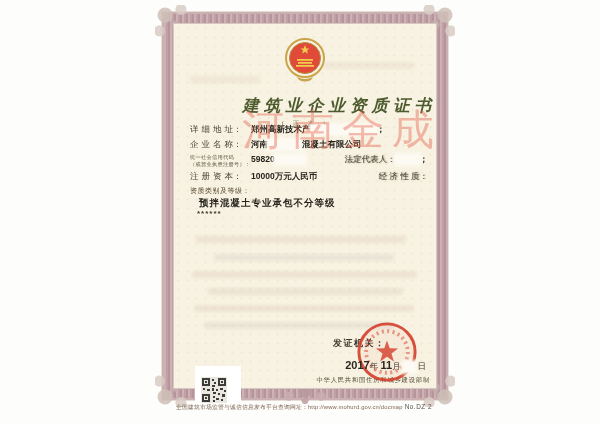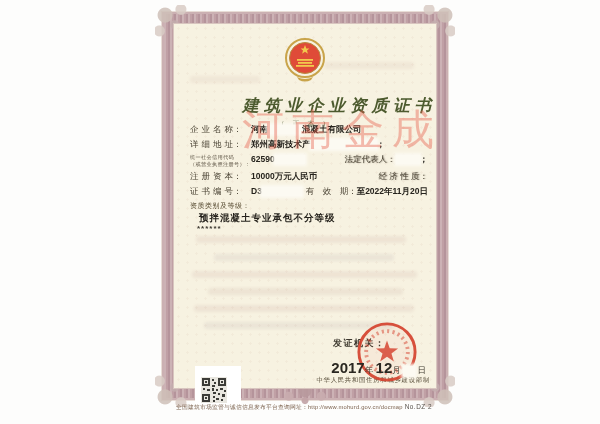--- a/index.html
+++ b/index.html
@@ -67,21 +67,21 @@
   .smear{text-shadow:1px 0 1.2px rgba(70,58,45,.55);text-align:right;}
   .catlbl{font-size:7px;color:#55492f;margin:3px 0 2px 0;letter-spacing:.5px;}
   .catval{font-weight:bold;color:#26231d;font-size:9.5px;letter-spacing:1px;margin-left:9px;}
   .stars{font-weight:bold;color:#3a362e;font-size:8px;letter-spacing:1px;margin-left:7px;line-height:1;}
 
   .watermark{position:absolute;left:68px;top:78px;z-index:3;pointer-events:none;
     font-size:42px;letter-spacing:8px;white-space:nowrap;color:rgba(232,96,76,.42);font-weight:500;}
 
   .issuer-label{position:absolute;left:159px;top:313px;z-index:2;font-size:9px;letter-spacing:1.5px;color:#3d382e;font-weight:bold;text-align:right;}
   .date-line{position:absolute;right:10px;top:335px;z-index:4;font-size:8.5px;color:#3d382e;white-space:nowrap;}
-  .date-line b{font-size:15px;color:#2a2721;}
+  .date-line b{font-size:11px;color:#2a2721;}
   .ministry{position:absolute;right:6px;top:352px;z-index:2;font-size:6.3px;letter-spacing:.8px;color:#514733;}
   .seal{position:absolute;left:182px;top:297px;width:62px;height:62px;z-index:3;opacity:.92;}
 
   .qr-wrap{position:absolute;left:33px;top:354px;width:46px;height:38px;background:#fff;z-index:5;}
   .qr{position:absolute;left:6px;top:11px;}
 
   .footer{position:absolute;left:176px;top:403px;width:256px;display:flex;align-items:baseline;z-index:2;}
   .footer .query{font-size:5.8px;color:#7d6450;letter-spacing:.2px;}
   .footer .serial{margin-left:auto;font-size:6.4px;color:#56504a;letter-spacing:.5px;}
 </style>
@@ -118,63 +118,55 @@
       </svg>
     </div>
 
     <div class="title">建筑业企业资质证书</div>
     <div class="subtitle">（ 正 本 ）</div>
 
     <div class="watermark">河南金成</div>
 
     <div class="fields">
       <div class="row">
+        <span class="lbl">详 细 地 址：</span>
+        <span class="val"><span>郑州高新技术产</span><span class="redact r70"></span><span>；</span></span>
+      </div>
+      <div class="row">
         <span class="lbl">企 业 名 称：</span>
         <span class="val"><span>河南</span><span class="redact r34"></span><span>混凝土有限公司</span></span>
-      </div>
-      <div class="row">
-        <span class="lbl">详 细 地 址：</span>
-        <span class="val"><span>郑州高新技术产</span><span class="redact r70"></span><span>；</span></span>
       </div>
       <div class="row">
         <span class="lbl sm">
           <span>统一社会信用代码</span><br>
           <span>（或营业执照注册号）：</span>
         </span>
-        <span class="val"><span>62590</span><span class="redact r30"></span></span>
+        <span class="val"><span>59820</span><span class="redact r30"></span></span>
         <span class="grp">
           <span class="lbl2 smear">法定代表人：</span>
           <span class="val"><span class="redact r26"></span><span>；</span></span>
         </span>
       </div>
       <div class="row">
         <span class="lbl">注 册 资 本：</span>
         <span class="val">10000万元人民币</span>
         <span class="grp">
           <span class="lbl2 smear">经 济 性 质：</span>
         </span>
       </div>
-      <div class="row">
-        <span class="lbl">证 书 编 号：</span>
-        <span class="val"><span>D3</span><span class="redact r40"></span></span>
-        <span class="grp">
-          <span class="lbl2">有　效　期：</span>
-          <span class="val">至2022年11月20日</span>
-        </span>
-      </div>
       <div class="catlbl">资质类别及等级：</div>
       <div class="catval">预拌混凝土专业承包不分等级</div>
       <div class="stars">******</div>
     </div>
 
     <div class="issuer-label">发证机关：</div>
 
     <div class="date-line">
       <b>2017</b><span>年</span>
-      <b>12</b><span>月</span>
+      <b>11</b><span>月</span>
       <span class="redact r12"></span>
       <span>日</span>
     </div>
 
     <div class="ministry">中华人民共和国住房和城乡建设部制</div>
 
     <div class="seal">
       <svg width="62" height="62" viewBox="0 0 64 64">
         <circle cx="32" cy="32" r="29" fill="rgba(230,80,60,0.05)" stroke="#d5432f" stroke-width="3"></circle>
         <circle cx="32" cy="32" r="21.5" fill="none" stroke="#d5432f" stroke-width="4" stroke-dasharray="2.2 3.4" opacity="0.55"></circle>

